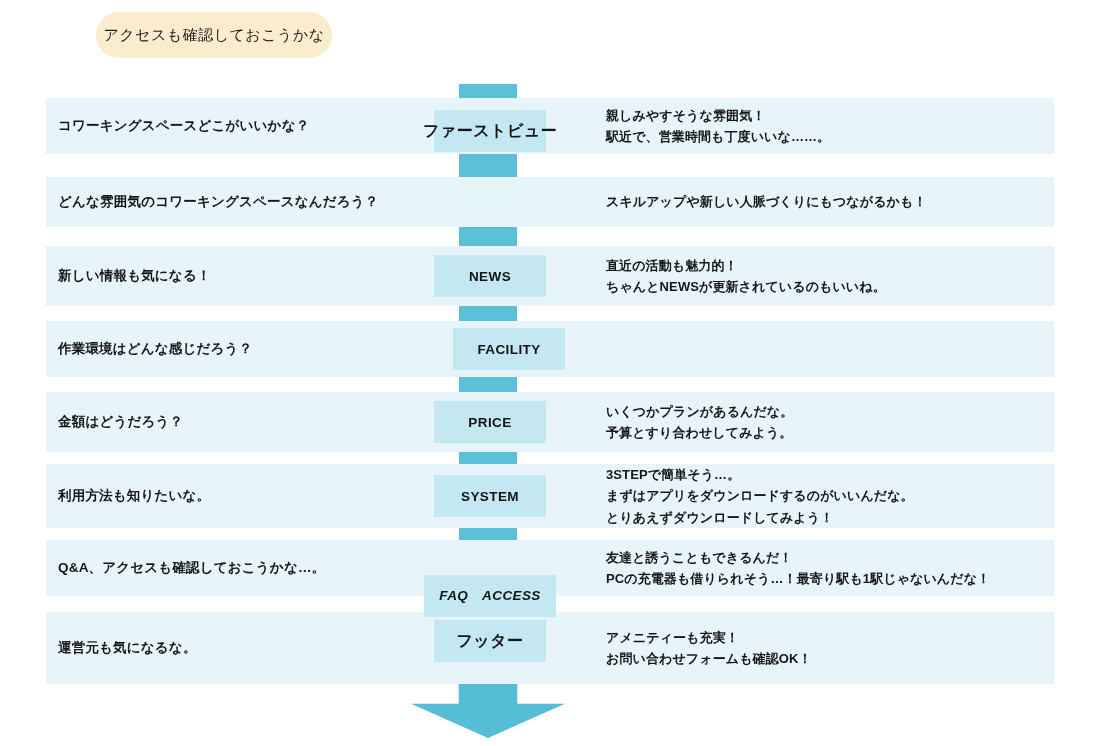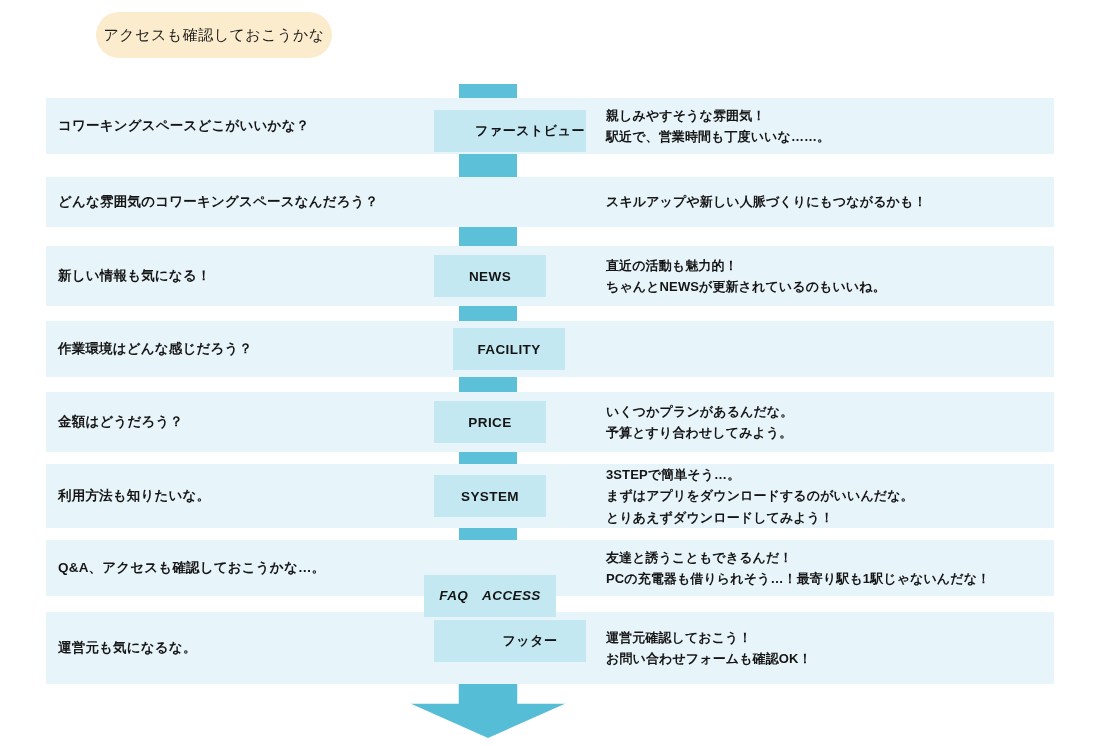--- a/index.html
+++ b/index.html
@@ -113,21 +113,21 @@
     display: flex;
     align-items: center;
     justify-content: center;
     color: #141414;
     font-size: 13.5px;
     font-weight: bold;
     letter-spacing: 0.4px;
     white-space: nowrap;
     z-index: 3;
   }
-  .chip.jp { letter-spacing: 0.5px; font-size: 13px; padding-left: 40px; }
+  .chip.jp { letter-spacing: 0.5px; font-size: 16px; }
   .chip.wide { left: 424px; width: 132px; }
 </style>
 </head>
 <body>
 
 <div class="canvas">
 
   <div class="pill pill-left">アクセスも確認しておこうかな</div>
 
 
@@ -164,21 +164,21 @@
 まずはアプリをダウンロードするのがいいんだな。
 とりあえずダウンロードしてみよう！</div>
       </div>
       <div class="row" style="top: 540px; height: 56px;">
         <div class="row-left">Q&amp;A、アクセスも確認しておこうかな…。</div>
         <div class="row-right">友達と誘うこともできるんだ！
 PCの充電器も借りられそう…！最寄り駅も1駅じゃないんだな！</div>
       </div>
       <div class="row" style="top: 612px; height: 72px;">
         <div class="row-left">運営元も気になるな。</div>
-        <div class="row-right">運営元確認しておこう！
+        <div class="row-right">アメニティーも充実！
 お問い合わせフォームも確認OK！</div>
       </div>
     </div>
 
 <div class="chip jp" style="top: 110px;">ファーストビュー</div>
     <div class="chip" style="top: 255px;">NEWS</div>
     <div class="chip" style="top: 328px; margin-left: 19px;">FACILITY</div>
     <div class="chip" style="top: 401px;">PRICE</div>
     <div class="chip" style="top: 475px;">SYSTEM</div>
     <div class="chip wide" style="top: 575px; font-style: italic;">FAQ　ACCESS</div>

